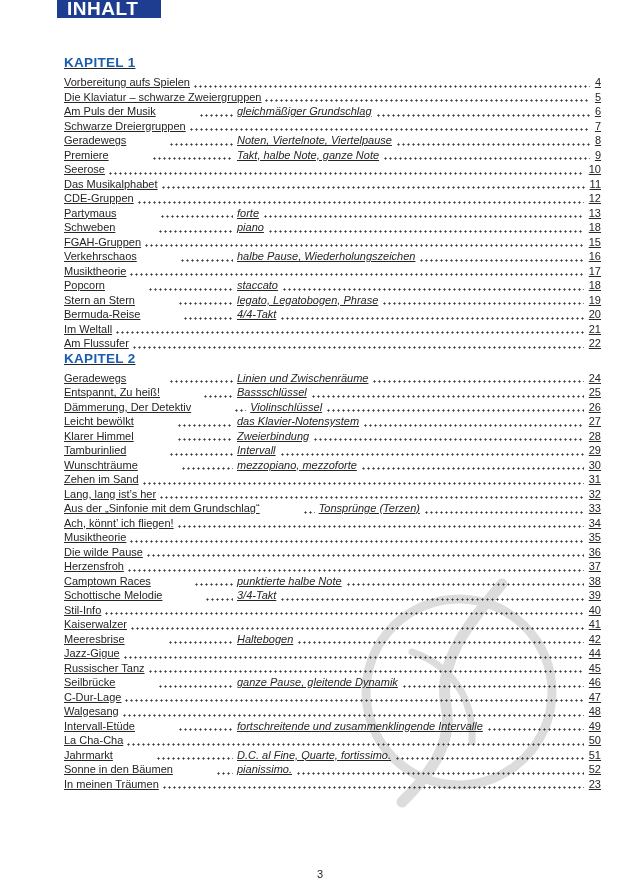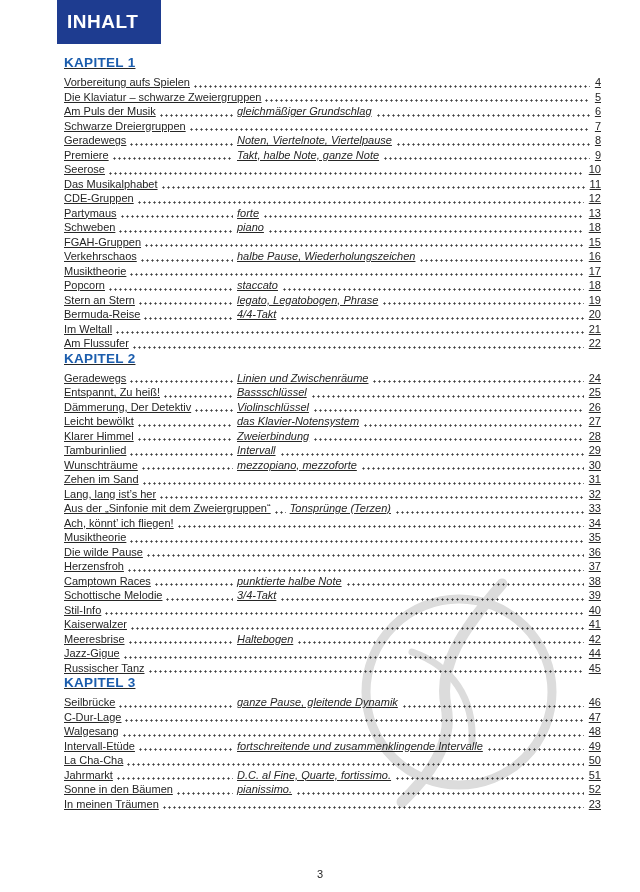--- a/index.html
+++ b/index.html
@@ -5,21 +5,21 @@
   * { margin: 0; padding: 0; box-sizing: border-box; }
   html, body { background: #ffffff; }
   body {
     width: 640px; height: 892px;
     position: relative; overflow: hidden;
     font-family: "Liberation Sans", sans-serif;
     color: var(--text, #262626);
   }
   .header-bar {
     position: absolute; top: 0; left: 57px;
-    width: 104px; height: 44px;
+    width: 104px; height: 18px;
     background: var(--header-bar, #1e3c90);
     color: #ffffff;
     display: flex; align-items: center;
     padding-left: 10px;
     font-size: 19px; font-weight: bold; letter-spacing: 0.5px;
     z-index: 2;
   }
   .watermark {
     position: absolute; left: 342px; top: 568px;
     z-index: 0;
@@ -42,21 +42,21 @@
     line-height: 16px;
     margin-bottom: 4px;
   }
   .entry {
     display: flex; align-items: baseline;
     font-size: 11px; line-height: 14.5px;
     white-space: nowrap;
   }
   .lead-block { display: flex; align-items: baseline; flex: 0 1 auto; }
   .entry:not(.has-sub) .lead-block { flex: 1 1 auto; text-align: center; }
-  .entry.has-sub .lead-block { min-width: 172px; }
+  .entry.has-sub .lead-block { min-width: 172px; gap: 40px; }
   .t { flex: 0 0 auto; }
   .s { font-style: italic; flex: 0 0 auto; padding: 0 1px; }
   .p { flex: 0 0 auto; margin-left: 2px; }
   .leader {
     flex: 1 1 auto;
     min-width: 12px;
     align-self: flex-end;
     height: 4px;
     margin: 0 3px 2px 3px;
     background-image: radial-gradient(circle, #3d3d3d 0.9px, rgba(0,0,0,0) 1.2px);
@@ -358,21 +358,21 @@
     <span class="lead-block">
       <span class="t">Lang, lang ist’s her</span>
       <span class="leader l1"></span>
     </span>
 
     <span class="p">32</span>
   </div>
 
   <div class="entry has-sub">
     <span class="lead-block">
-      <span class="t">Aus der „Sinfonie mit dem Zweiergruppen“</span>
+      <span class="t">Aus der „Sinfonie mit dem Grundschlag“</span>
       <span class="leader l1"></span>
     </span>
     <span class="s">Tonsprünge (Terzen)</span>
     <span class="leader l2"></span>
     <span class="p">33</span>
   </div>
 
   <div class="entry">
     <span class="lead-block">
       <span class="t">Ach, könnt’ ich fliegen!</span>
@@ -471,21 +471,20 @@
       <span class="t">Russischer Tanz</span>
       <span class="leader l1"></span>
     </span>
 
     <span class="p">45</span>
   </div>
 </div>
   </section>
 
   <section class="chapter">
-    <h2 class="chapter-heading">KAPITEL 3</h2>
     <div class="entries">
   <div class="entry has-sub">
     <span class="lead-block">
       <span class="t">Seilbrücke</span>
       <span class="leader l1"></span>
     </span>
     <span class="s">ganze Pause, gleitende Dynamik</span>
     <span class="leader l2"></span>
     <span class="p">46</span>
   </div>

